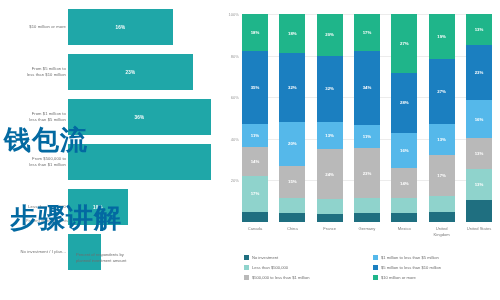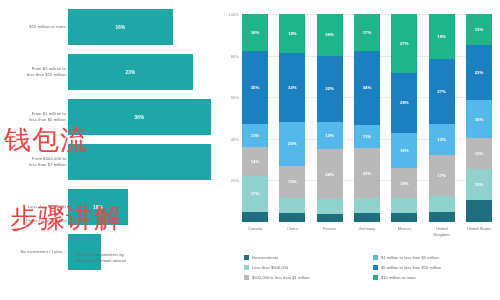--- a/index.html
+++ b/index.html
@@ -56,21 +56,21 @@
              color:#7c7c7c;}
 
   .rp-legend{position:absolute;left:22px;top:252px;width:250px;
              display:grid;grid-template-columns:1fr 1fr;
              grid-auto-rows:10px;column-gap:8px;}
   .rp-li{display:flex;align-items:center;gap:3px;}
   .rp-li-sw{width:5px;height:5px;flex:none;}
   .rp-li-tx{font-size:4.1px;color:#6d6d6d;white-space:nowrap;}
 
   
-  .wm{position:absolute;color:#ef4444;font-weight:normal;white-space:nowrap;
+  .wm{position:absolute;color:#0369a1;font-weight:bold;white-space:nowrap;
       letter-spacing:1px;pointer-events:none;}
   .wm-top{left:4px;top:122px;font-size:27px;}
   .wm-bottom{left:10px;top:188px;font-size:27px;margin-top:12px;}
 </style>
 </head>
 <body>
 
 <div class="stage">
 
   <div class="left-panel">

